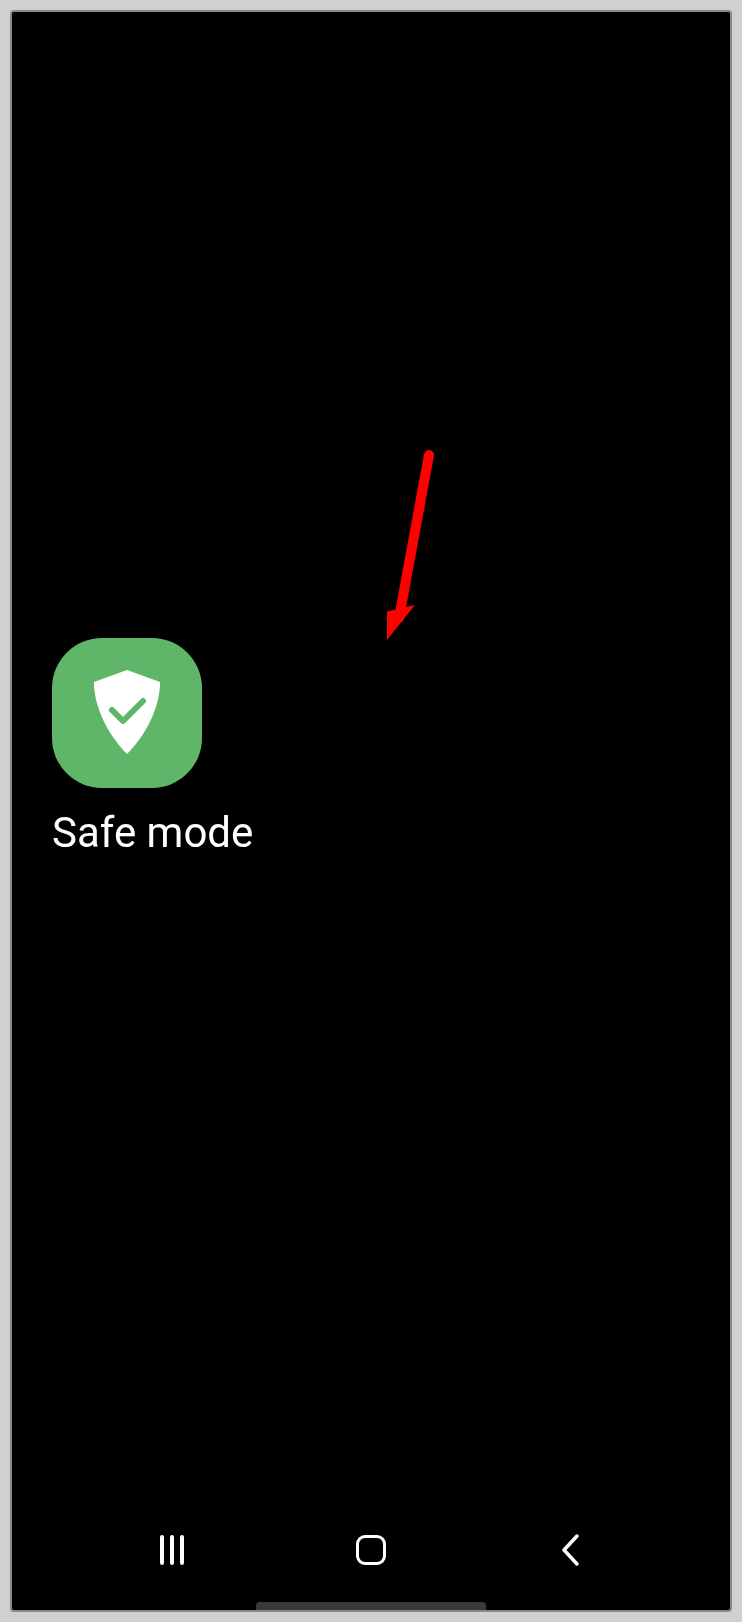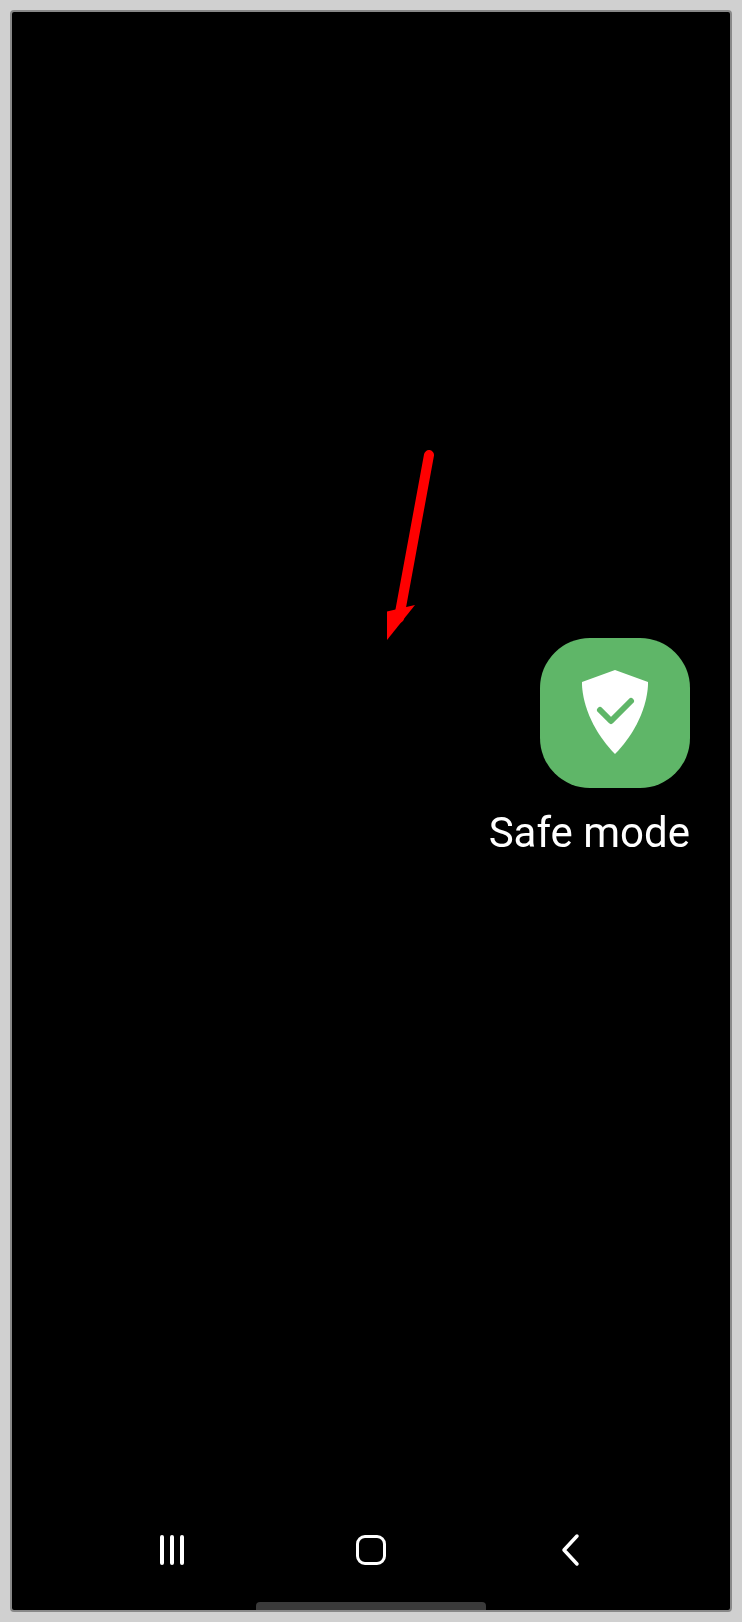--- a/index.html
+++ b/index.html
@@ -28,21 +28,21 @@
     }
     
     .content-area {
       position: absolute;
       top: 0;
       left: 0;
       right: 0;
       bottom: 110px;
       display: flex;
       flex-direction: column;
-      align-items: flex-end;
+      align-items: flex-start;
       justify-content: center;
       padding: 0 40px;
     }
     
     .safe-mode-icon {
       width: 150px;
       height: 150px;
       background: #5fb668;
       border-radius: 50px;
       display: flex;

